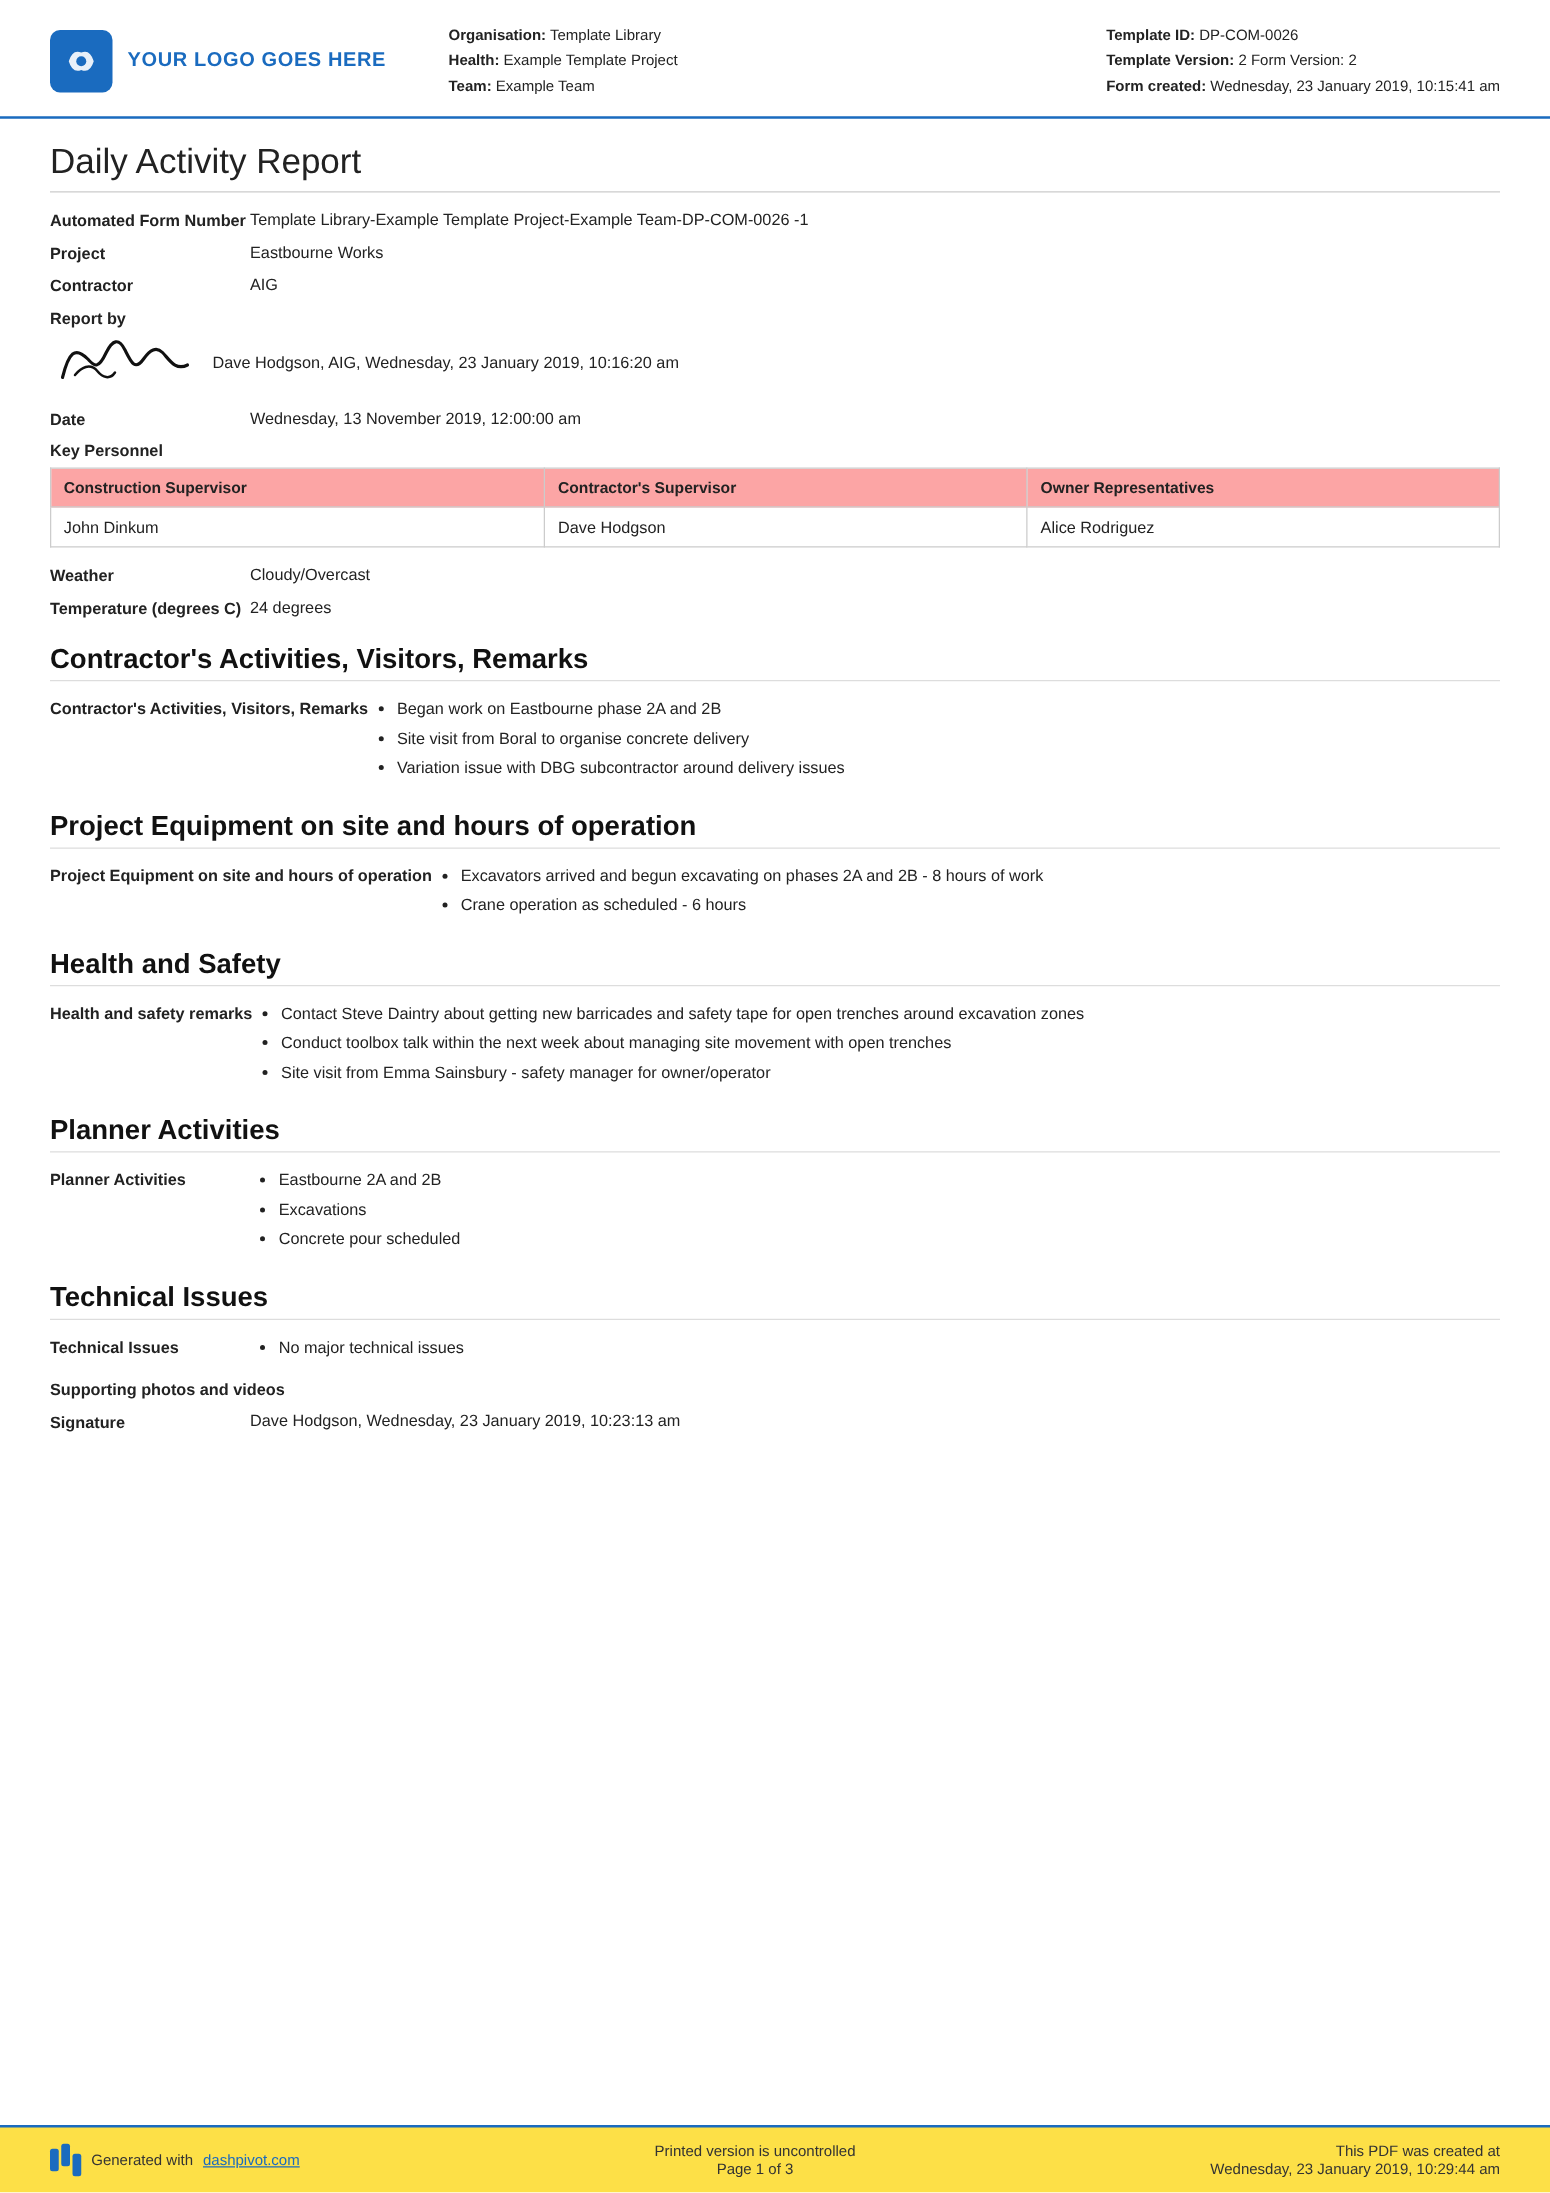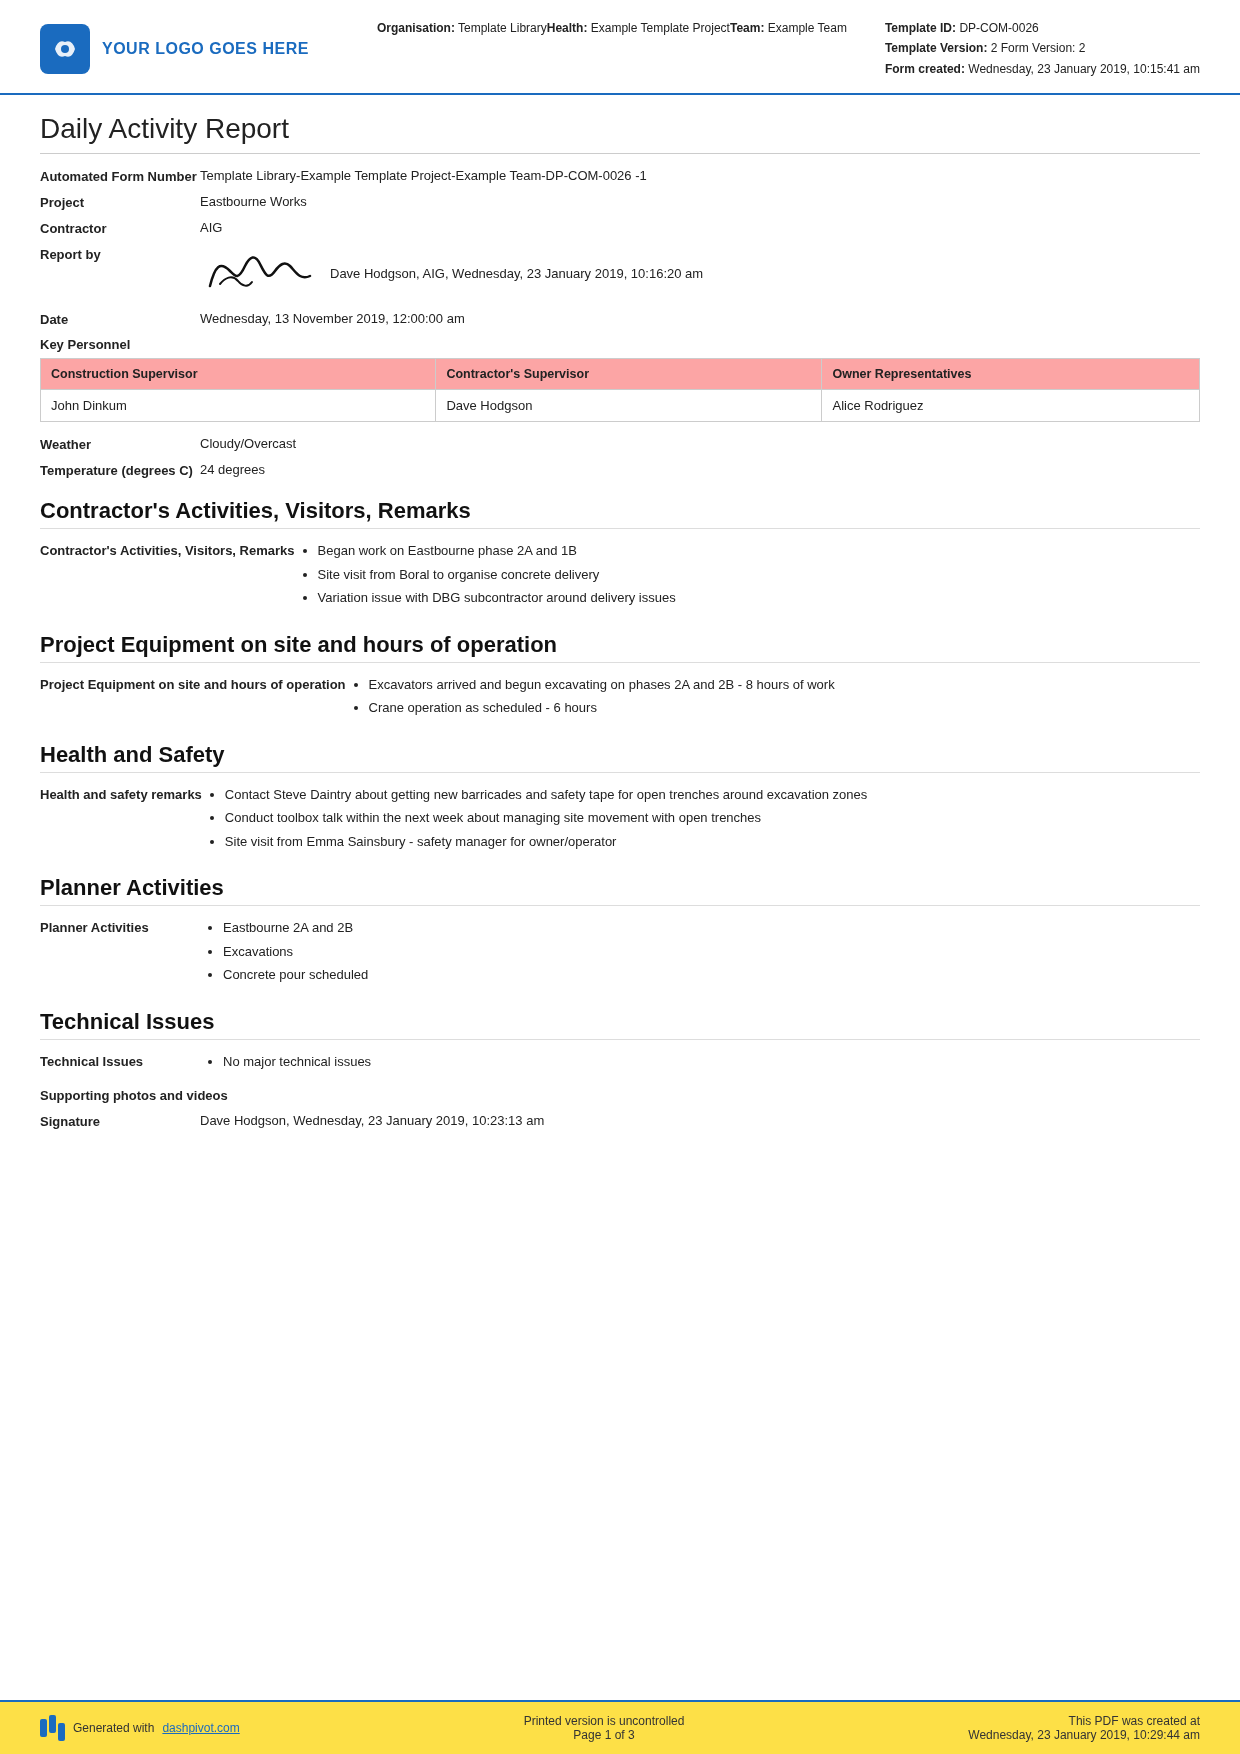--- a/index.html
+++ b/index.html
@@ -52,21 +52,21 @@
     .logo-text {
       font-size: 16px;
       font-weight: bold;
       color: #1a6bbf;
       text-transform: uppercase;
       letter-spacing: 0.5px;
     }
     .header-meta {
       flex: 1;
       display: flex;
-      flex-direction: row;
+      flex-direction: column;
       justify-content: center;
       padding-left: 30px;
       font-size: 12px;
       line-height: 1.7;
     }
     .header-meta span.label {
       font-weight: bold;
     }
     .header-right {
       display: flex;
@@ -109,20 +109,21 @@
     .field-value {
       flex: 1;
       font-size: 13px;
     }
 
     
     .signature-row {
       display: flex;
       margin-bottom: 10px;
       align-items: flex-start;
+      flex-direction: column;
     }
     .signature-content {
       display: flex;
       align-items: center;
     }
     .signature-text {
       font-size: 13px;
     }
 
     
@@ -379,21 +380,21 @@
     <div class="field-row">
       <div class="field-label">Temperature (degrees C)</div>
       <div class="field-value">24 degrees</div>
     </div>
 
     <h2 class="section-heading">Contractor's Activities, Visitors, Remarks</h2>
     <div class="bullet-row">
       <div class="bullet-label">Contractor's Activities, Visitors, Remarks</div>
       <div class="bullet-list">
         <ul id="contractors-ul">
-            <li>Began work on Eastbourne phase 2A and 1B</li>
+            <li>Began work on Eastbourne phase 2A and 2B</li>
             <li>Site visit from Boral to organise concrete delivery</li>
             <li>Variation issue with DBG subcontractor around delivery issues</li>
           </ul>
       </div>
     </div>
 
     <h2 class="section-heading">Project Equipment on site and hours of operation</h2>
     <div class="bullet-row">
       <div class="bullet-label">Project Equipment on site and hours of operation</div>
       <div class="bullet-list">

